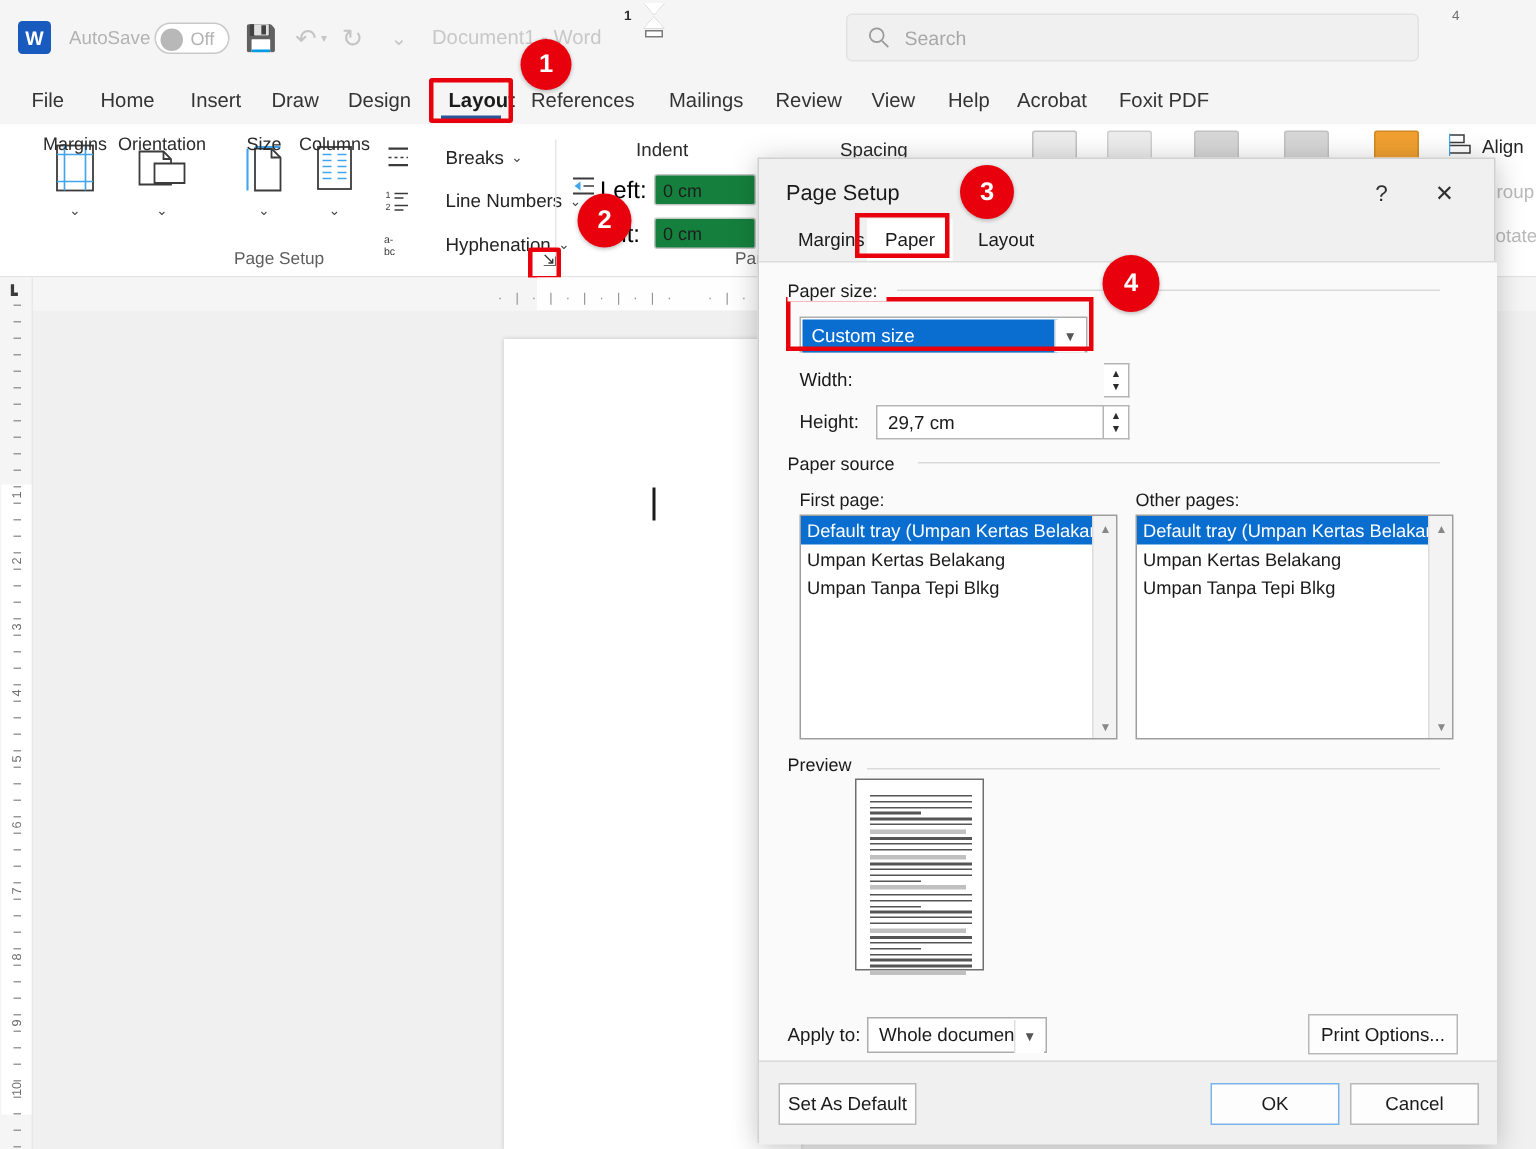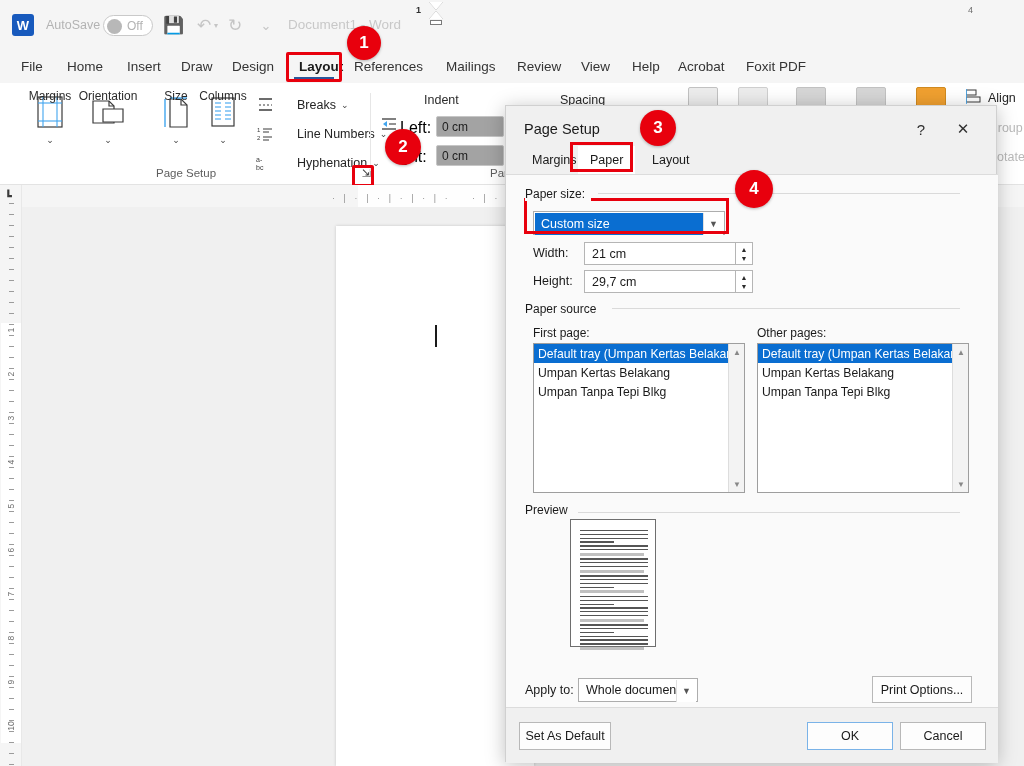--- a/index.html
+++ b/index.html
@@ -131,21 +131,21 @@
   .launcher-highlight {
     position: absolute; left: 352px; top: 165px;
     width: 22px; height: 22px;
     border: 3px solid #e8000d; border-radius: 2px;
   }
 
   .indent-label { position: absolute; font-size: 12.5px; color: #2b2b2b; margin-left: 44px; }
   .field-label { position: absolute; font-size: 16px; color: #000000; }
   .spinfield {
     position: absolute; height: 21px;
-    border: 1px solid #c6c6c6; background: #a3a3a3; border-radius: 2px;
+    border: 1px solid #c6c6c6; background: #15803d; border-radius: 2px;
     font-size: 12px; color: #1d1d1d;
     display: flex; align-items: center; padding-left: 5px;
   }
   .spin-arrows {
     position: absolute; right: 2px; top: 1px;
     display: flex; flex-direction: column; align-items: center;
     font-size: 7px; color: #444; line-height: 9px;
   }
 
   .arr-icon {
@@ -363,20 +363,27 @@
     <div class="autosave-toggle">
       <div class="autosave-knob"></div>
       <div class="autosave-off">Off</div>
     </div>
     <div class="qat-icon" style="left:163px">💾</div>
     <div class="qat-icon" style="left:193px">↶</div>
     <div class="qat-icon" style="left:211px;font-size:8px;top:20px;width:10px;height:10px;">▾</div>
     <div class="qat-icon" style="left:224px">↻</div>
     <div class="qat-icon" style="left:255px;font-size:13px">⌄</div>
     <div class="doc-title">Document1 - Word</div>
+    <div class="searchbox">
+      <svg class="search-icon" viewBox="0 0 16 16">
+        <circle cx="6.5" cy="6.5" r="4.6" fill="none" stroke="#9a9a9a" stroke-width="1.2"></circle>
+        <line x1="10" y1="10.2" x2="14.2" y2="14.4" stroke="#9a9a9a" stroke-width="1.2"></line>
+      </svg>
+      <div class="search-text">Search</div>
+    </div>
   </div>
 
   <div class="tabstrip">
     <div class="tab" style="left:12px">File</div>
     <div class="tab" style="left:58px">Home</div>
     <div class="tab" style="left:118px">Insert</div>
     <div class="tab" style="left:172px">Draw</div>
     <div class="tab" style="left:223px">Design</div>
     <div class="tab active" style="left:290px">Layout</div>
     <div class="tab" style="left:345px">References</div>
@@ -634,21 +641,20 @@
 
       <div class="sec-label" style="left:19px;top:12px">Paper size:</div>
       <div class="sec-line" style="left:92px;top:18px;width:362px"></div>
 
       <div class="combo" style="left:27px;top:36px;width:192px">
         <div class="combo-sel" style="width:170px">Custom size</div>
         <div class="combo-arrow">▼</div>
       </div>
 
       <div class="lbl" style="left:27px;top:71px">Width:</div>
-      <div class="txtfield" style="left:78px;top:67px;width:152px">21 cm</div>
       <div class="spinner" style="left:230px;top:67px">
           <span class="up">▲</span>
           <span class="dn">▼</span>
         </div>
 
       <div class="lbl" style="left:27px;top:99px">Height:</div>
       <div class="txtfield" style="left:78px;top:95px;width:152px">29,7 cm</div>
       <div class="spinner" style="left:230px;top:95px">
           <span class="up">▲</span>
           <span class="dn">▼</span>

